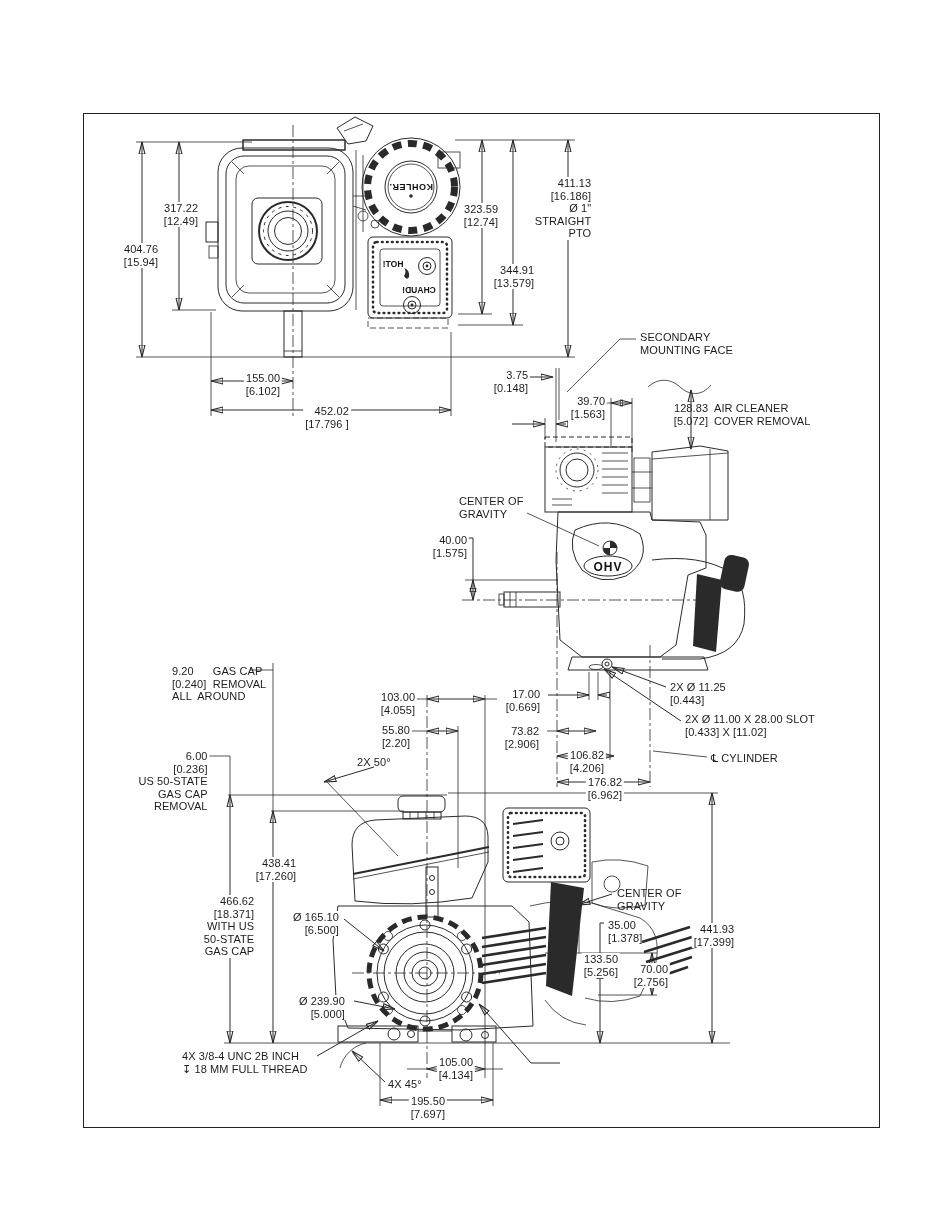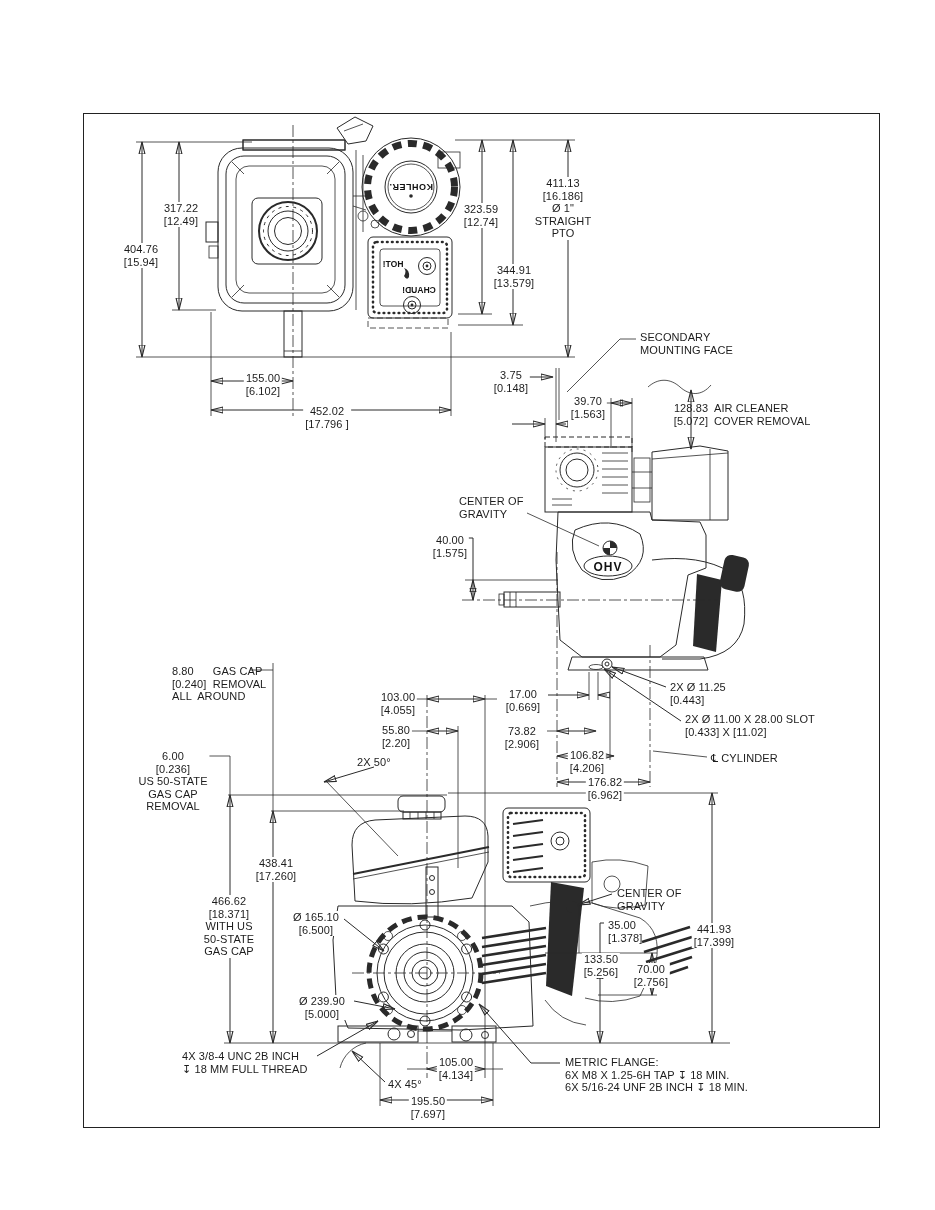--- a/index.html
+++ b/index.html
@@ -13,21 +13,21 @@
   svg .dots{stroke-width:2.6;stroke-dasharray:0.6 4.4;stroke-linecap:round;}
   svg .sc{stroke-width:7;stroke-dasharray:9 6.5;}
   svg .sc2{stroke-width:5;stroke-dasharray:10 6;}
   svg .sw2{stroke-width:2;}
   svg .sw3{stroke-width:2.6;}
   svg .f{fill:#2a2a2a;stroke:none;}
   svg .wf{fill:#ffffff;}
   svg text{stroke:none;fill:#111;}
   .lbl{position:absolute;font-size:11px;line-height:12.6px;white-space:pre;background:#fff;
        padding:0 2px;letter-spacing:0.1px;}
-  .c{transform:translateX(-50%);text-align:center;}
+  .c{transform:translateX(-50%);text-align:right;}
   .nobg{background:transparent;}
 </style>
 </head>
 <body>
 
 <div id="stage">
   <div id="frame"></div>
 
   <svg width="935" height="1210" viewBox="0 0 935 1210">
     <defs>
@@ -357,21 +357,21 @@
   <div class="lbl c" style="left:587px;top:749px">106.82
 [4.206]</div>
   <div class="lbl c" style="left:605px;top:776px">176.82
 [6.962]</div>
   <div class="lbl nobg" style="left:668px;top:681px">2X Ø 11.25
 [0.443]</div>
   <div class="lbl nobg" style="left:683px;top:713px">2X Ø 11.00 X 28.00 SLOT
 [0.433] X [11.02]</div>
   <div class="lbl nobg" style="left:709px;top:752px">℄ CYLINDER</div>
 
-  <div class="lbl nobg" style="left:170px;top:665px">8.80      GAS CAP
+  <div class="lbl nobg" style="left:170px;top:665px">9.20      GAS CAP
 [0.240]  REMOVAL
 ALL  AROUND</div>
   <div class="lbl c" style="left:398px;top:691px">103.00
 [4.055]</div>
   <div class="lbl c" style="left:396px;top:724px">55.80
 [2.20]</div>
   <div class="lbl nobg" style="left:355px;top:756px">2X 50°</div>
   <div class="lbl c" style="left:173px;top:750px">6.00
 [0.236]
 US 50-STATE
@@ -400,16 +400,13 @@
   <div class="lbl nobg" style="left:615px;top:887px">CENTER OF
 GRAVITY</div>
   <div class="lbl nobg" style="left:606px;top:919px">35.00
 [1.378]</div>
   <div class="lbl c" style="left:714px;top:923px">441.93
 [17.399]</div>
   <div class="lbl c" style="left:651px;top:963px">70.00
 [2.756]</div>
   <div class="lbl c" style="left:601px;top:953px">133.50
 [5.256]</div>
-  <div class="lbl nobg" style="left:563px;top:1056px">METRIC FLANGE:
-6X M8 X 1.25-6H TAP ↧ 18 MIN.
-6X 5/16-24 UNF 2B INCH ↧ 18 MIN.</div>
 </div>
 
 </body></html>

